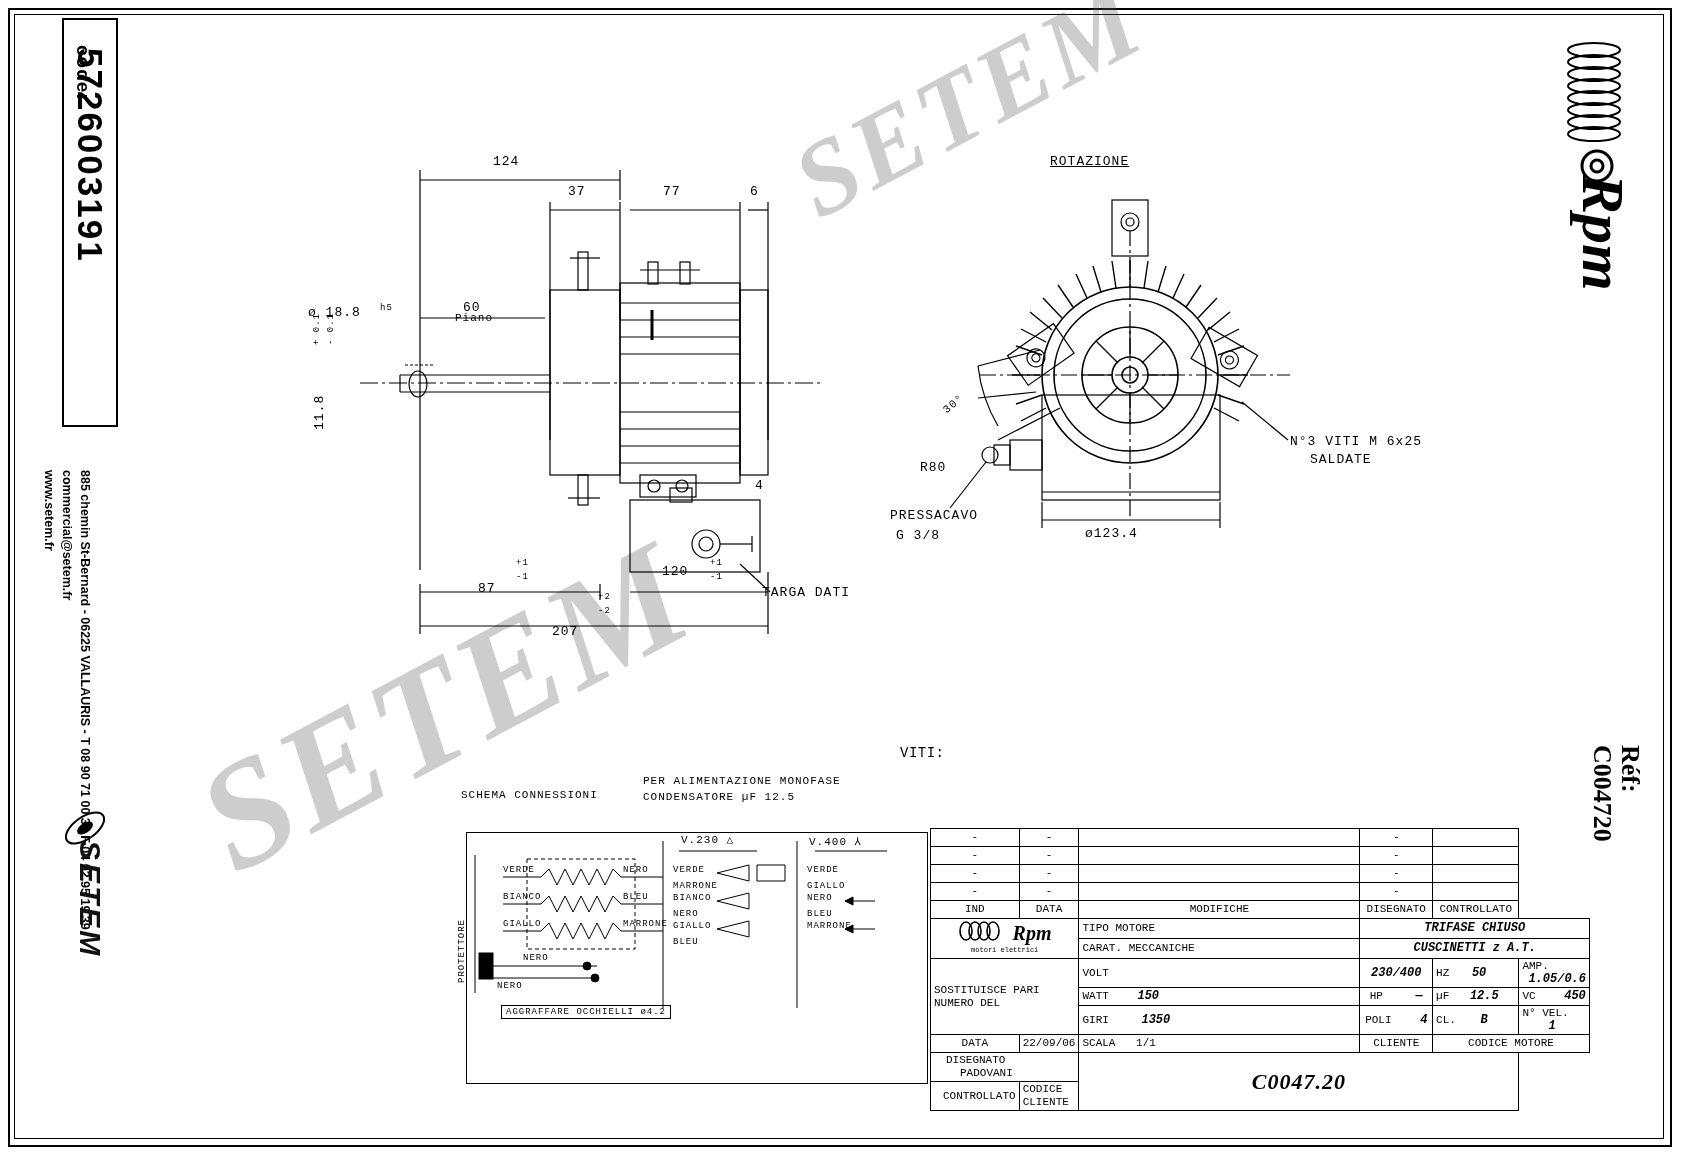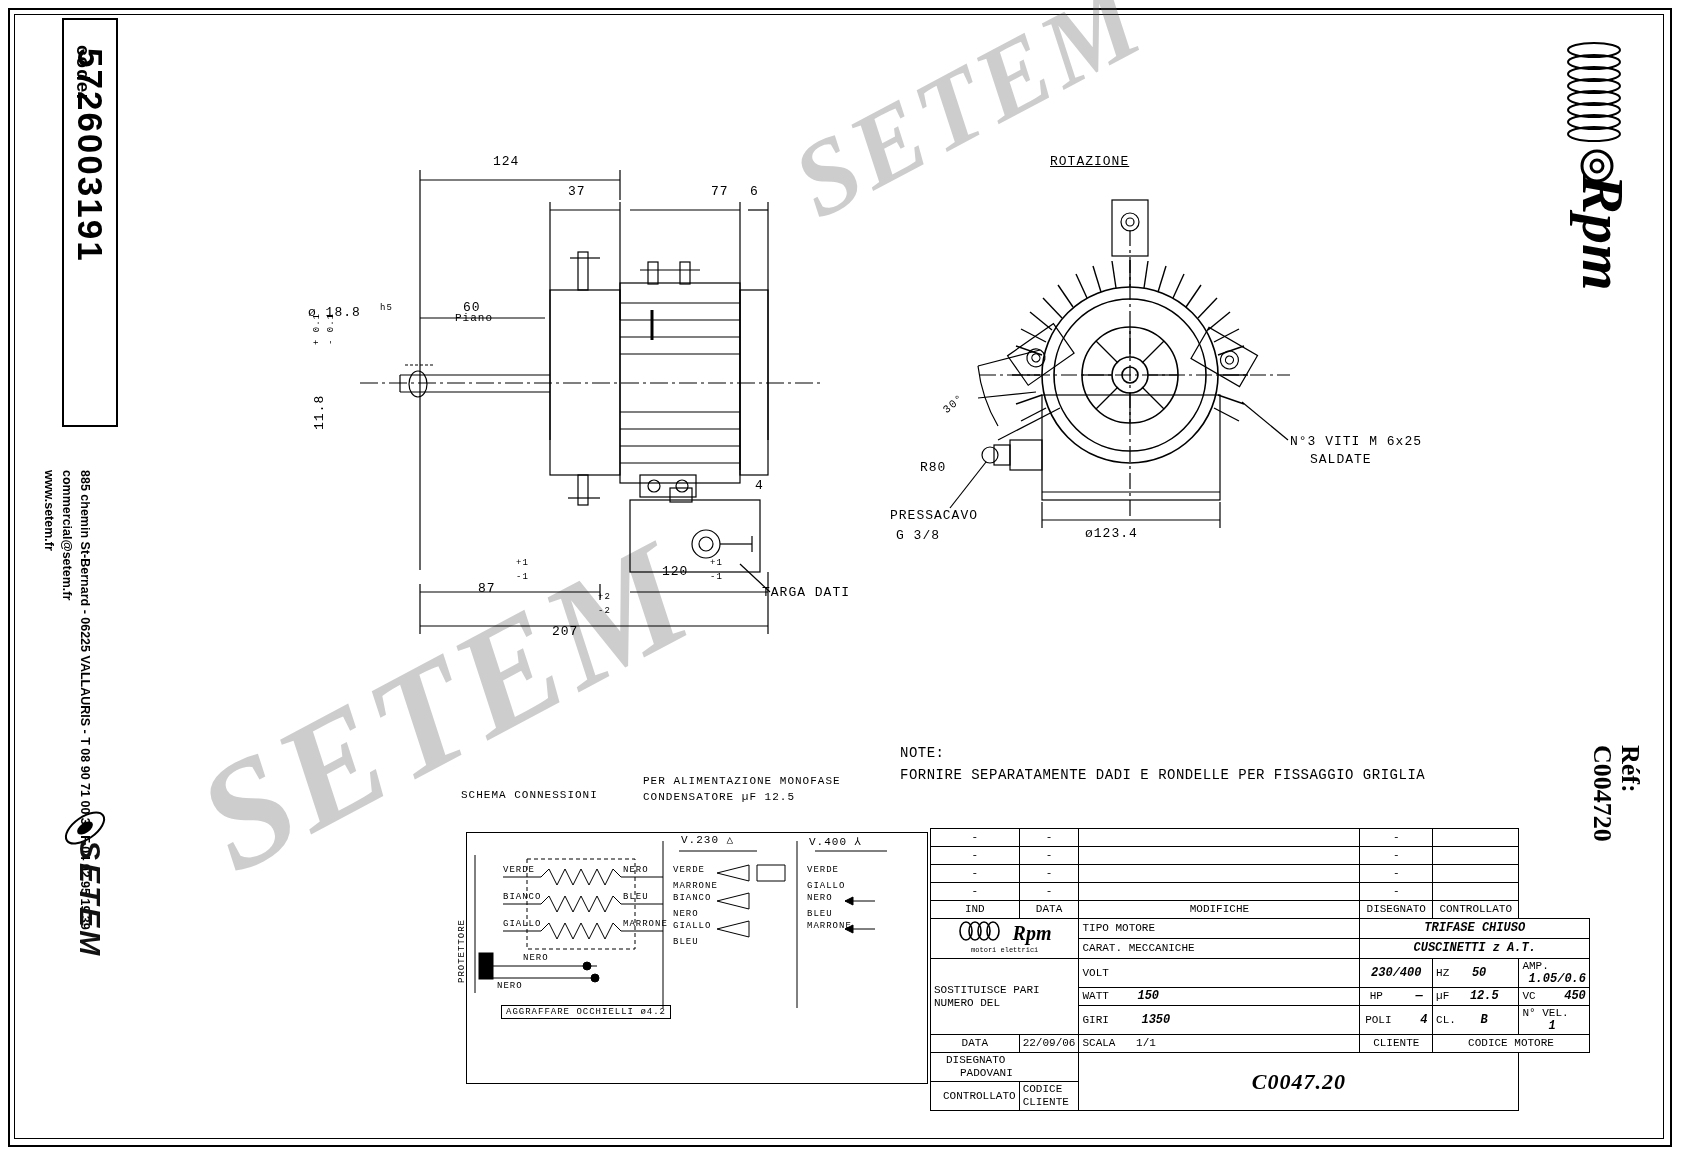--- a/index.html
+++ b/index.html
@@ -168,21 +168,21 @@
         <line x1="120" y1="452" x2="300" y2="452"></line>
         <line x1="300" y1="444" x2="300" y2="460"></line>
         <line x1="330" y1="452" x2="468" y2="452"></line>
         <line x1="120" y1="486" x2="468" y2="486"></line>
         <line x1="468" y1="432" x2="468" y2="494"></line>
         <line x1="120" y1="444" x2="120" y2="494"></line>
       </g>
     </svg>
     <div class="txt" style="left:193px;top:14px;">124</div>
     <div class="txt" style="left:268px;top:44px;">37</div>
-    <div class="txt" style="left:363px;top:44px;margin-left:48px;">77</div>
+    <div class="txt" style="left:363px;top:44px;">77</div>
     <div class="txt" style="left:450px;top:44px;">6</div>
     <div class="txt" style="left:163px;top:160px;">60</div>
     <div class="txt s" style="left:155px;top:172px;">Piano</div>
     <div class="txt" style="left:8px;top:165px;">ø 18.8</div>
     <div class="txt xs" style="left:80px;top:163px;">h5</div>
     <div class="txt xs" style="left:12px;top:205px;transform:rotate(-90deg);transform-origin:0 0;">+ 0.1</div>
     <div class="txt xs" style="left:26px;top:205px;transform:rotate(-90deg);transform-origin:0 0;">- 0.1</div>
     <div class="txt" style="left:12px;top:290px;transform:rotate(-90deg);transform-origin:0 0;">11.8</div>
     <div class="txt" style="left:178px;top:405px;margin-top:36px;">87</div>
     <div class="txt xs" style="left:216px;top:418px;">+1</div>
@@ -290,22 +290,21 @@
     <div class="txt s" style="left:52px;top:258px;transform:rotate(-40deg);">30°</div>
     <div class="txt" style="left:30px;top:320px;">R80</div>
     <div class="txt" style="left:195px;top:386px;">ø123.4</div>
     <div class="txt" style="left:400px;top:294px;">N°3 VITI M 6x25</div>
     <div class="txt" style="left:420px;top:312px;">SALDATE</div>
     <div class="txt" style="left:0px;top:368px;">PRESSACAVO</div>
     <div class="txt" style="left:6px;top:388px;">G 3/8</div>
   </div>
 
   <div class="notes">
-    <div>NOTE:</div>
-    <div>FORNIRE SEPARATAMENTE DADI E RONDELLE PER FISSAGGIO GRIGLIA</div>
+    <div>VITI:</div>
   </div>
 
   <div class="wire">
     <svg width="460" height="250" viewBox="0 0 460 250" style="position:absolute;left:0;top:0">
       <g stroke="#000" fill="none" stroke-width="1">
 
         <rect x="60" y="26" width="108" height="90" stroke-dasharray="4 3"></rect>
 
         <polyline points="74,44 82,36 90,52 98,36 106,52 114,36 122,52 130,36 138,52 146,36 154,44"></polyline>
         <polyline points="74,71 82,63 90,79 98,63 106,79 114,63 122,79 130,63 138,79 146,63 154,71"></polyline>

